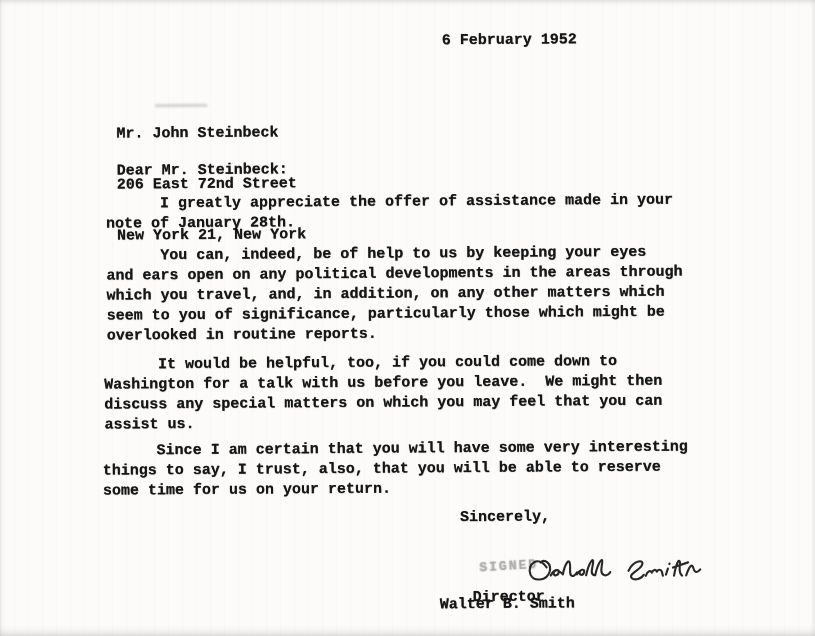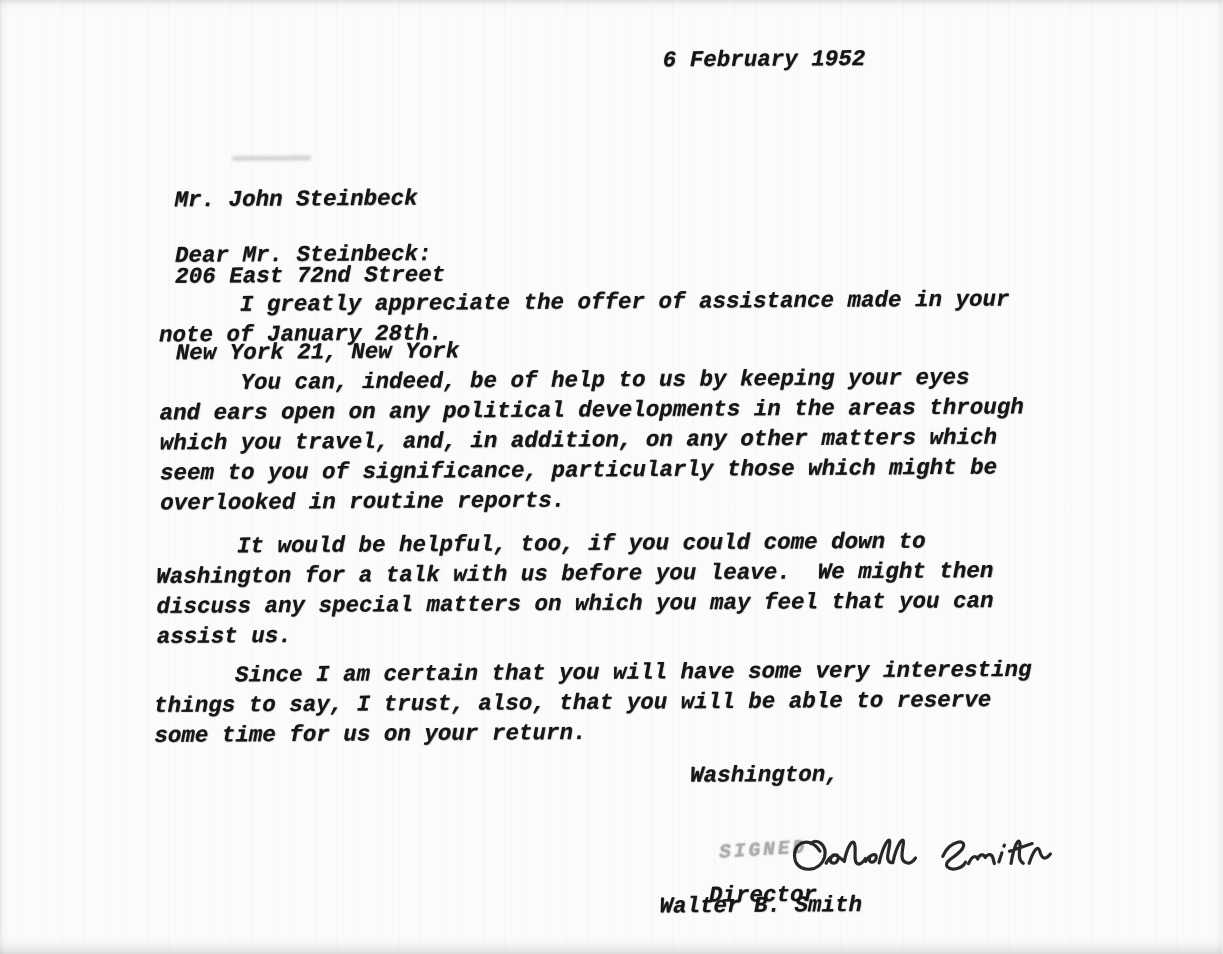--- a/index.html
+++ b/index.html
@@ -13,21 +13,20 @@
     background: var(--background);
     font-family: "Liberation Mono", "DejaVu Sans Mono", monospace;
     position: relative;
   }
   .paper {
     position: absolute;
     inset: 0;
     background:
       repeating-linear-gradient(90deg, rgba(0,0,0,0.014) 0 1px, transparent 1px 14px),
       var(--background);
-    font-style: italic;
   }
   .paper-edges {
     position: absolute;
     inset: 0;
     pointer-events: none;
     box-shadow:
       inset 0 4px 6px -4px rgba(120,120,120,0.35),
       inset 0 -7px 10px -6px rgba(110,110,110,0.35),
       inset 4px 0 8px -7px rgba(130,130,130,0.25),
       inset -4px 0 8px -7px rgba(130,130,130,0.25);
@@ -115,21 +114,21 @@
 
     <div class="tw para-3">      It would be helpful, too, if you could come down to
 Washington for a talk with us before you leave.  We might then
 discuss any special matters on which you may feel that you can
 assist us.</div>
 
     <div class="tw para-4">      Since I am certain that you will have some very interesting
 things to say, I trust, also, that you will be able to reserve
 some time for us on your return.</div>
 
-    <div class="tw closing">Washington,</div>
+    <div class="tw closing">Sincerely,</div>
 
     <div class="signed-stamp">SIGNED</div>
 
     <div class="signature-wrap" title="Bedell Smith">
       <svg viewBox="0 0 190 50">
         <path d="
           M22 20 C14 8 2 16 6 27 C9 34 22 34 25 24 C27 16 20 11 16 15
           M26 28 C29 22 35 21 34 25 C33 29 28 29 29 25 C31 20 34 24 37 26
           M38 27 C40 17 44 11 45 16 C46 20 44 25 46 28 C48 30 51 27 52 25
           M52 27 C55 22 60 21 59 25 C58 29 53 28 55 24

